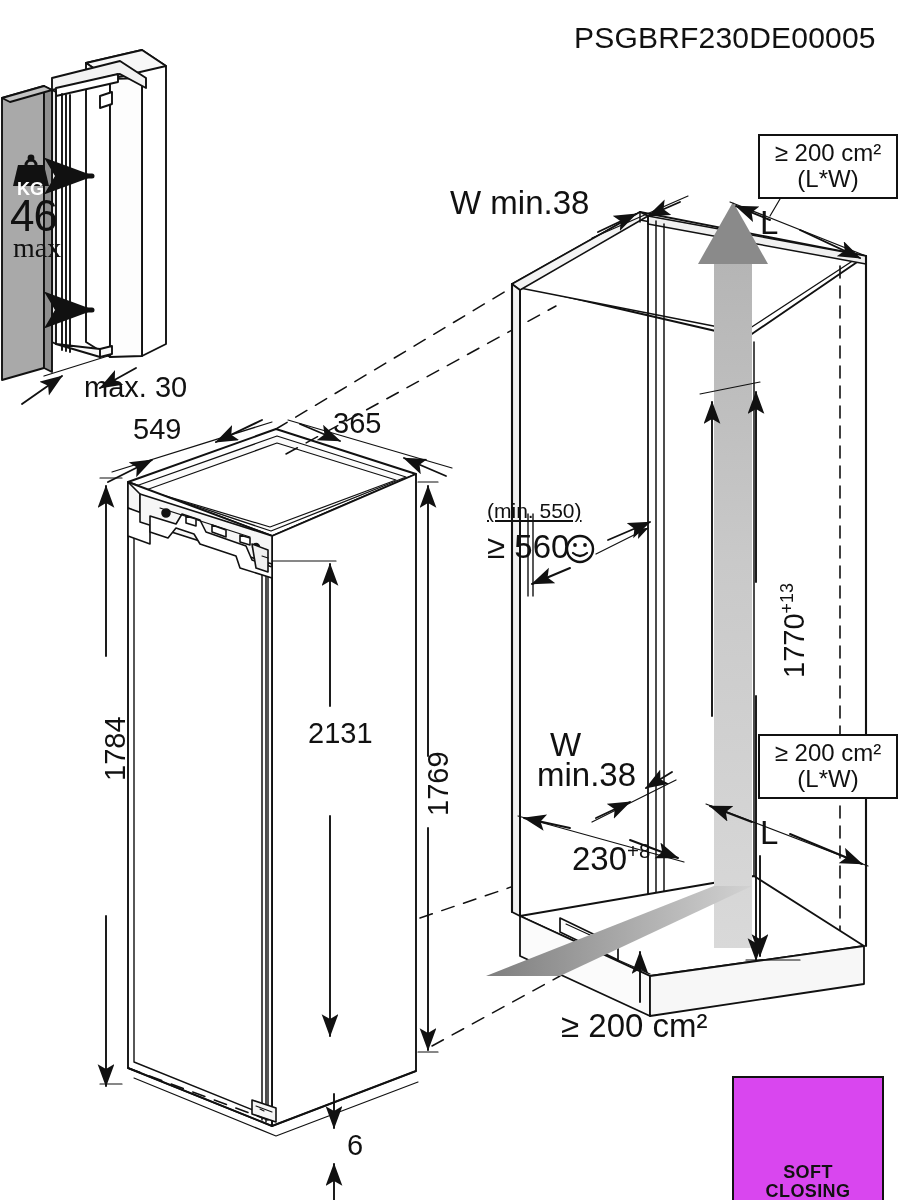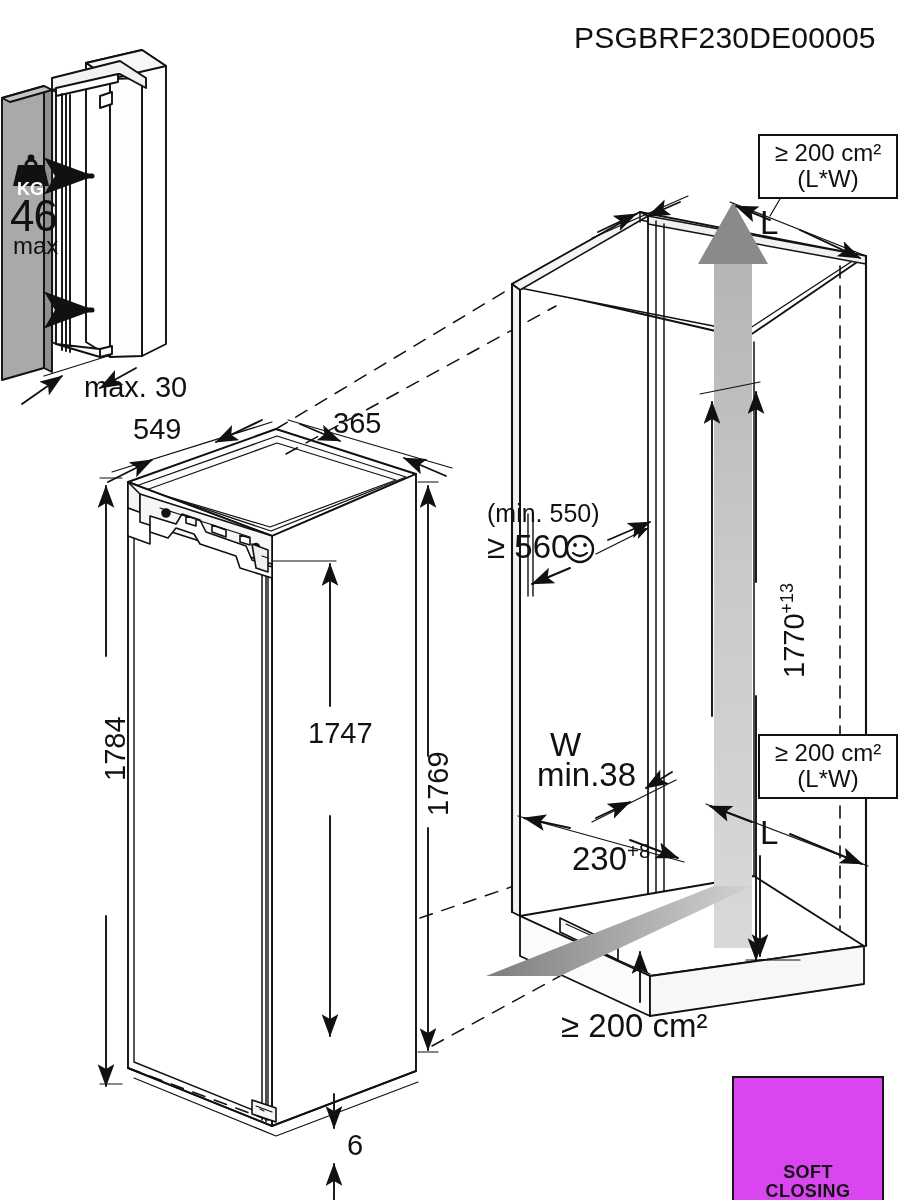--- a/index.html
+++ b/index.html
@@ -7,30 +7,30 @@
   body{
     width:906px;height:1200px;position:relative;overflow:hidden;
     font-family:"Liberation Sans","DejaVu Sans",sans-serif;
     color:#111111;
   }
   #stage{position:absolute;left:0;top:16px;width:778px;height:1200px;border-radius:21px;}
   #stage svg{position:absolute;left:0;top:0;}
   .lbl{position:absolute;white-space:nowrap;line-height:1.05;color:#111;}
   .title{font-size:30px;letter-spacing:0.2px;}
   .dim{font-size:29px;}
-  .dimsm{font-size:25px;}
+  .dimsm{font-size:21px;text-decoration:underline;}
   .big{font-size:33px;}
   .rot{transform:rotate(-90deg);transform-origin:left top;}
   .sup{font-size:0.62em;vertical-align:super;}
   .boxnote{
     position:absolute;border:2.4px solid #111;background:#fff;
     font-size:24px;text-align:center;line-height:1.08;padding:4px 7px 5px 7px;
   }
   .kgnum{font-size:44px;letter-spacing:-1px;}
-  .kgmax{font-size:24px;}
+  .kgmax{font-size:28px;font-family:Liberation Serif, serif;}
   .softbox{
     position:absolute;border:2.6px solid #111;background:#d946ef;
     display:flex;flex-direction:column;align-items:center;justify-content:flex-end;
   }
   .softtxt{font-size:18px;font-weight:bold;text-align:center;line-height:1.02;letter-spacing:.4px;}
 </style>
 </head>
 <body>
 
 <div id="stage">
@@ -302,24 +302,25 @@
   <div class="lbl title" style="left:574px;top:6px;">PSGBRF230DE00005</div>
 
   <div class="lbl" style="left:17px;top:164px;font-size:18px;font-weight:bold;color:#ffffff;text-align:center;">KG</div>
   <div class="lbl kgnum" style="left:10px;top:177px;">46</div>
   <div class="lbl kgmax" style="left:13px;top:217px;">max</div>
   <div class="lbl dim" style="left:84px;top:356px;">max. 30</div>
 
   <div class="lbl dim" style="left:133px;top:398px;text-align:center;">549</div>
   <div class="lbl dim" style="left:333px;top:392px;">365</div>
   <div class="lbl dim rot" style="left:100px;top:765px;">1784</div>
-  <div class="lbl dim" style="left:308px;top:702px;">1747</div>
+  <div class="lbl dim" style="left:308px;top:702px;">2131</div>
   <div class="lbl dim rot" style="left:423px;top:800px;">1769</div>
   <div class="lbl dim" style="left:347px;top:1114px;">6</div>
 
+  <div class="lbl big" style="left:450px;top:170px;">W min.38</div>
 
   <div class="boxnote" style="left:758px;top:118px;width:122px;">
     <div>≥ 200 cm²</div>
     <div>(L*W)</div>
   </div>
 
   <div class="lbl big" style="left:760px;top:190px;">L</div>
 
   <div class="lbl dimsm" style="left:487px;top:484px;">(min. 550)</div>
   <div class="lbl big" style="left:487px;top:514px;">≥ 560</div>

